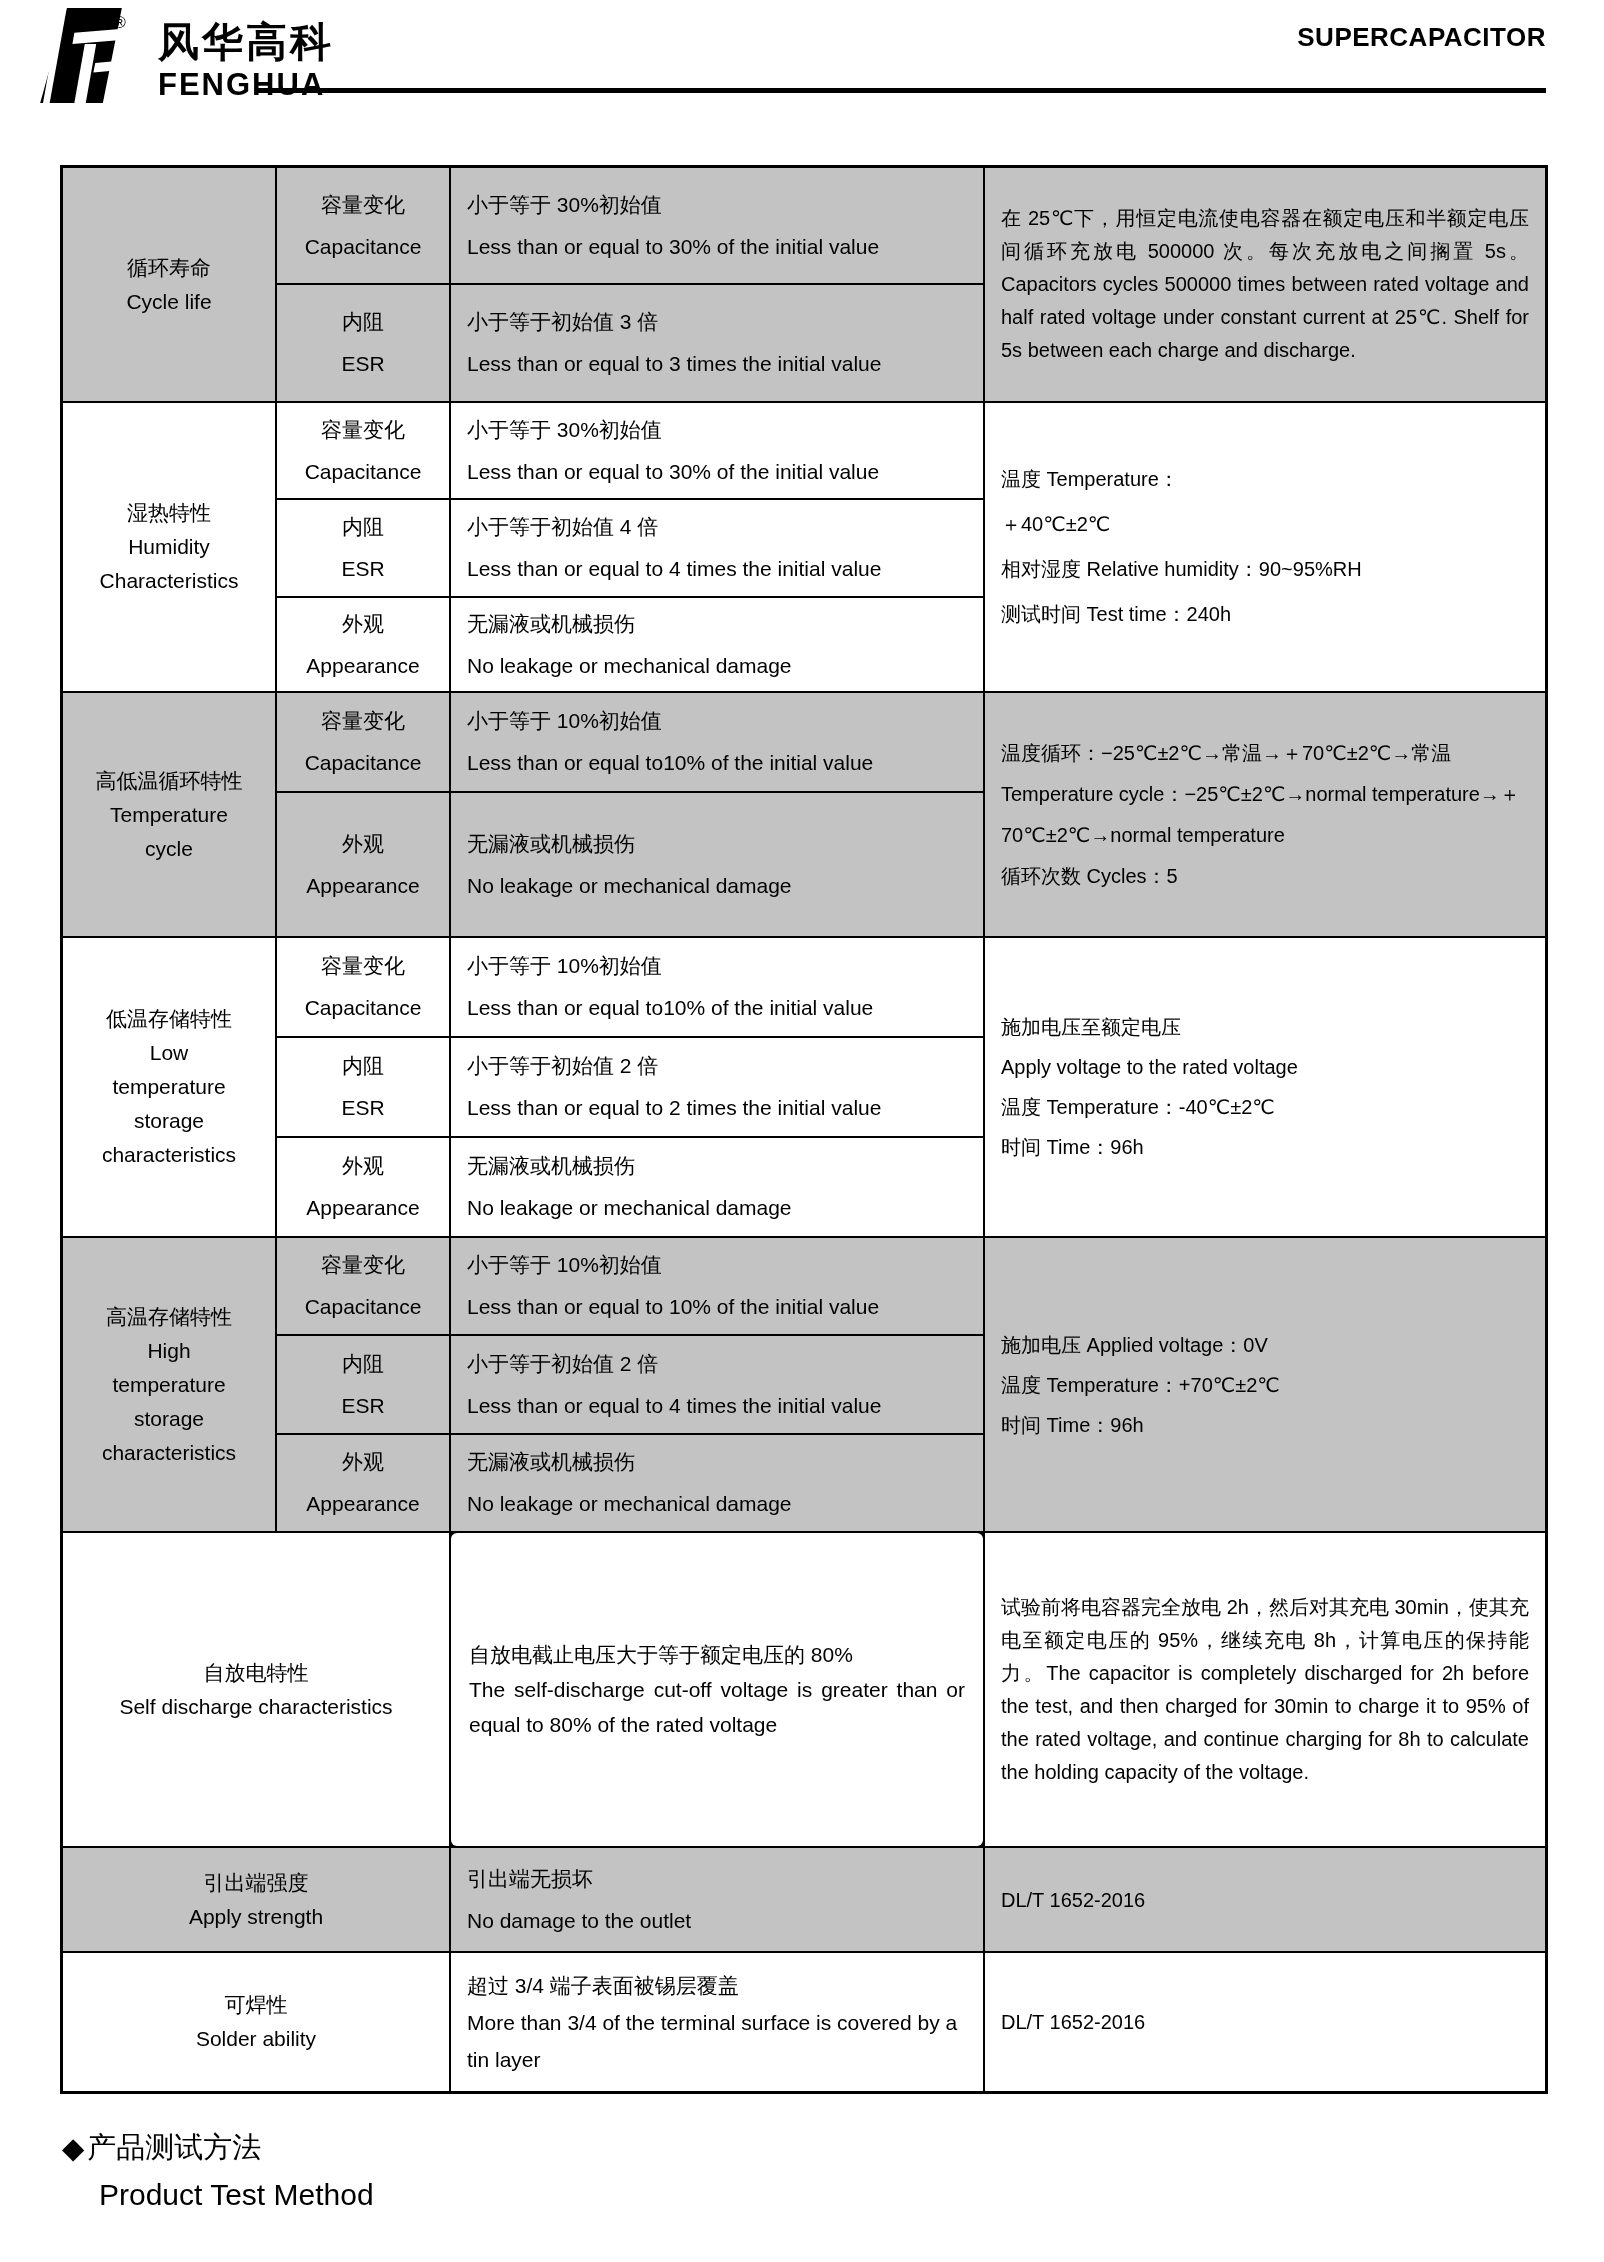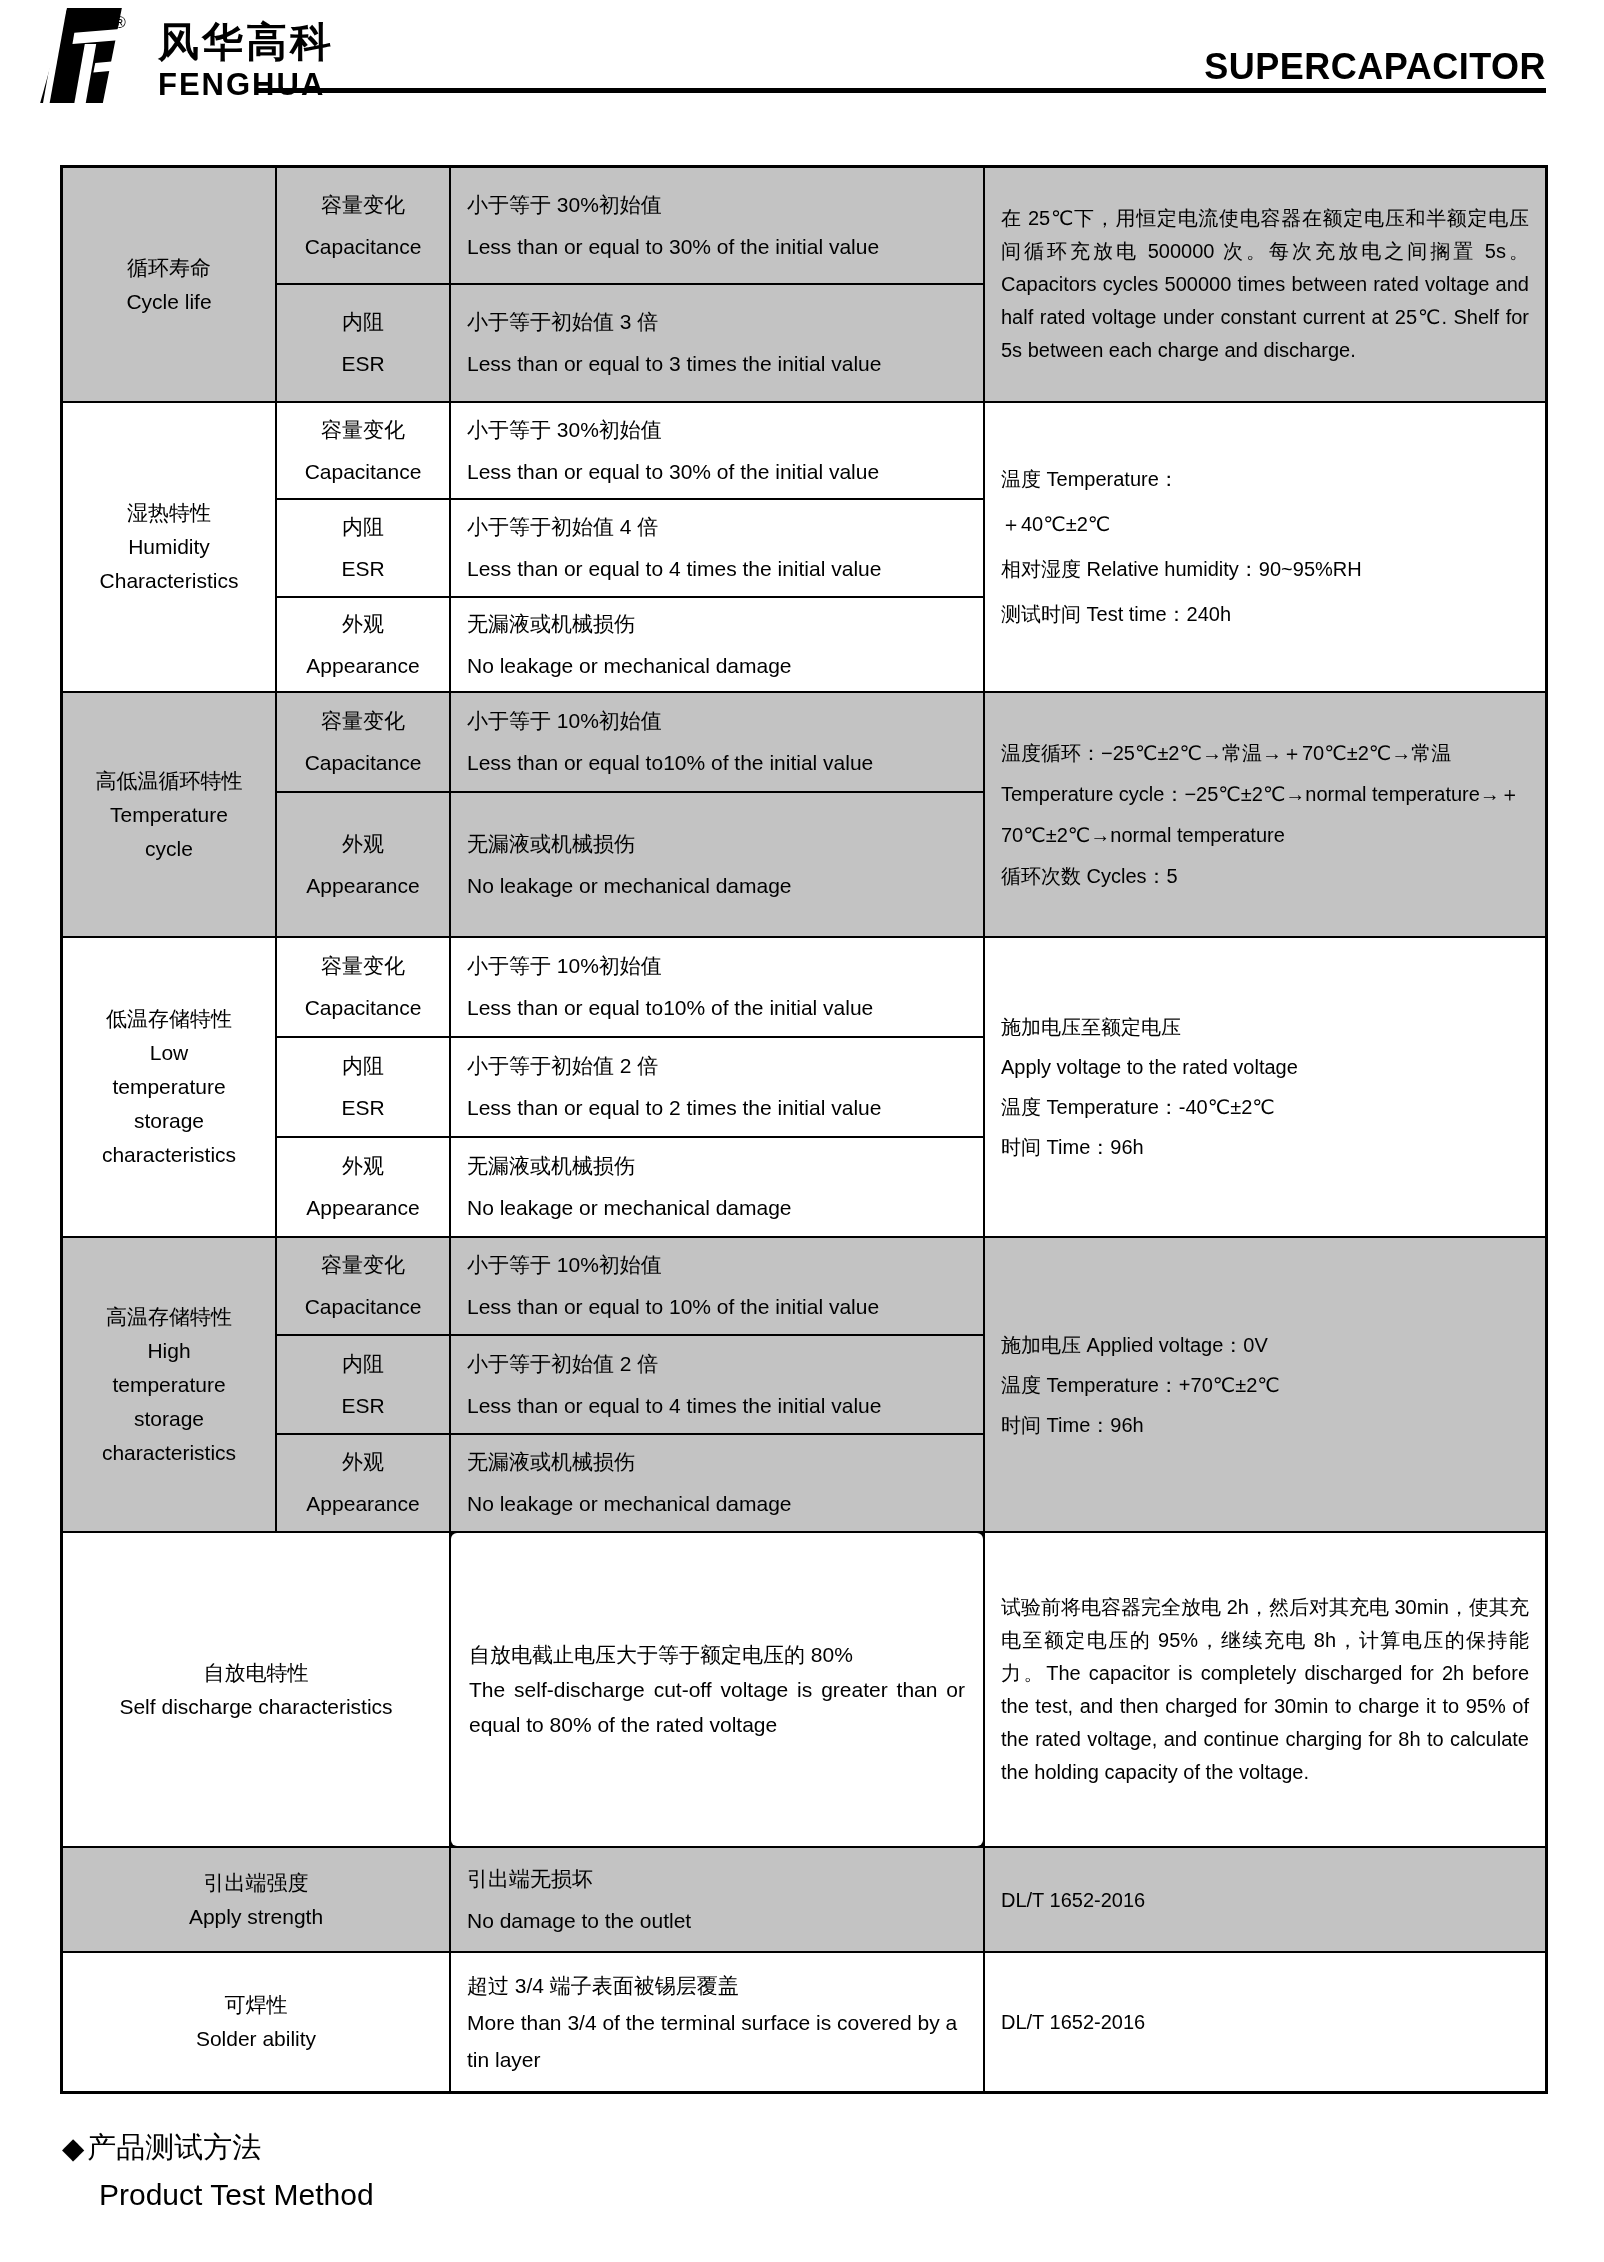--- a/index.html
+++ b/index.html
@@ -6,21 +6,21 @@
   .page{position:relative;width:1604px;height:2262px;background:#fff;overflow:hidden;
         font-family:"Liberation Sans","DejaVu Sans",sans-serif;color:#000;}
 
   
   .logo{position:absolute;left:40px;top:8px;display:flex;align-items:flex-start;}
   .logo-mark{width:82px;height:95px;}
   .reg{position:absolute;left:114px;top:14px;font-size:16px;}
   .brand{margin-left:20px;padding-top:8px;}
   .brand-zh{font-size:41px;font-weight:bold;letter-spacing:3px;line-height:48px;}
   .brand-en{font-size:31px;font-weight:700;letter-spacing:2px;line-height:38px;}
-  .doc-title{position:absolute;top:22px;right:58px;font-size:36px;font-weight:bold;letter-spacing:.5px;margin-top:24px;}
+  .doc-title{position:absolute;top:22px;right:58px;font-size:26px;font-weight:bold;letter-spacing:.5px;}
   .header-rule{position:absolute;left:258px;top:88px;width:1288px;height:5px;background:#000;}
 
   
   .tbl{position:absolute;left:60px;top:165px;display:grid;
        grid-template-columns:212px 172px 532px 560px;
        grid-template-rows:115px 116px 95px 96px 93px 98px 143px 98px 98px 98px 96px 97px 96px 313px 103px 138px;
        gap:2px;background:#000;border:3px solid #000;}
   .cell{background:#fff;display:flex;flex-direction:column;justify-content:center;
         white-space:pre-line;font-size:21px;line-height:42px;}
   .gray{background:#c3c3c3;}

